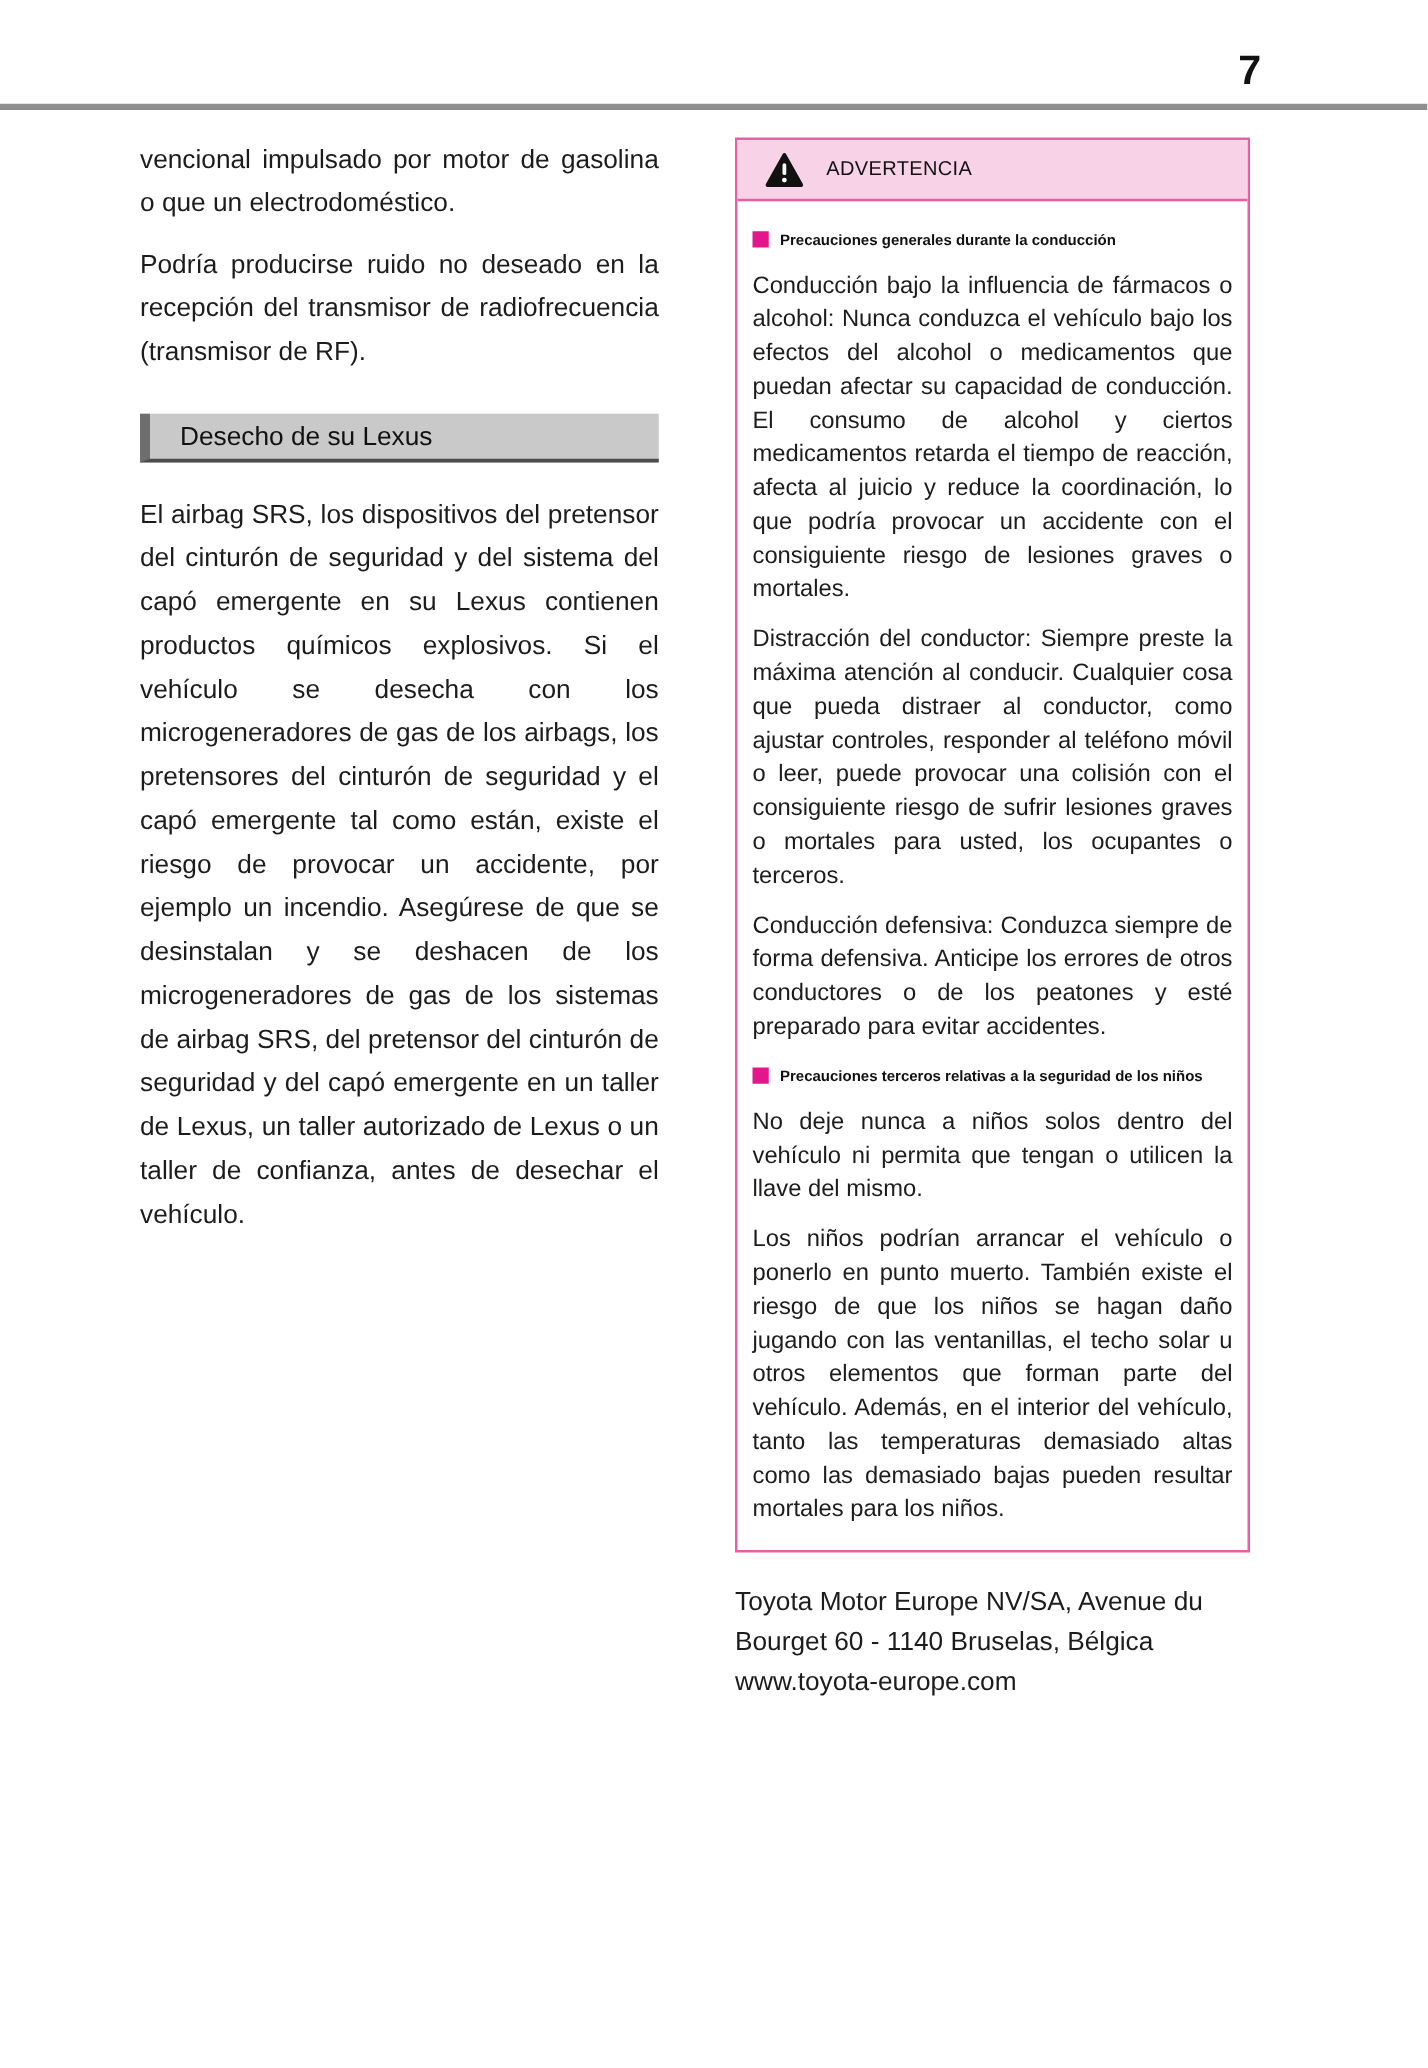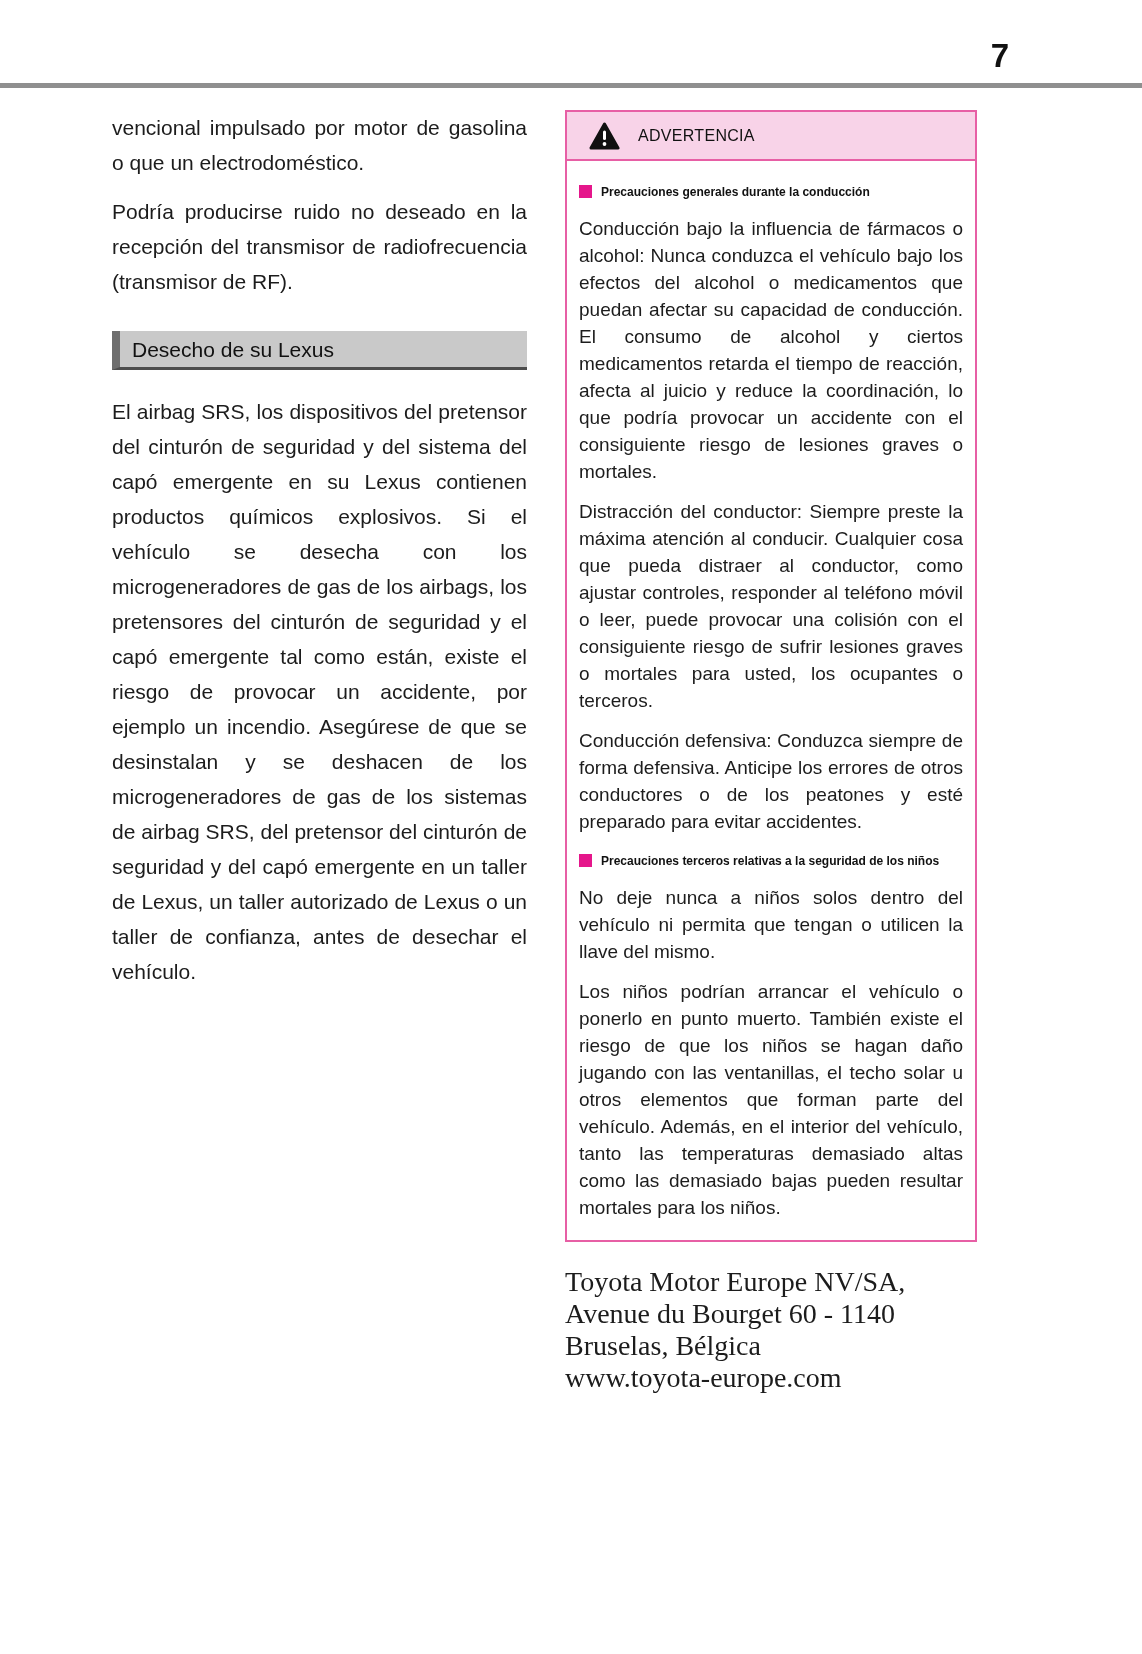--- a/index.html
+++ b/index.html
@@ -30,39 +30,39 @@
   }
   .header-rule {
     height: 5px;
     background: #8f8f8f;
   }
 
   
   .content {
     display: flex;
     padding: 22px 0 0 112px;
-    gap: 38px;
+    gap: 61px;
     box-sizing: border-box;
   }
   .col-left  { width: 415px; flex: none; }
   .col-right { width: 412px; flex: none; }
 
   .col-left p.body-par {
     font-size: 21px;
     line-height: 35px;
     text-align: justify;
     margin: 0 0 14px 0;
   }
 
   .section-heading-bar {
     margin: 32px 0 24px 0;
     background: #c9c9c9;
     border-left: 8px solid #6e6e6e;
     border-bottom: 3px solid #4d4d4d;
-    padding: 7px 10px 5px 12px;
+    padding: 7px 10px 5px 24px;
     font-size: 21px;
     color: #111;
     box-sizing: border-box;
   }
 
   
   .warning-box {
     border: 2px solid #e75fa5;
     box-sizing: border-box;
   }
@@ -101,23 +101,22 @@
   .warning-body p.w-par {
     font-size: 19px;
     line-height: 27px;
     text-align: justify;
     margin: 0 0 13px 0;
   }
 
   
   .footer {
     margin-top: 24px;
-    font-size: 28px;
+    font-size: 21px;
     line-height: 32px;
-    font-family: Liberation Serif, serif;
   }
   .footer .addr { margin: 0; }
   .footer .site { margin: 0; }
 </style>
 </head>
 <body>
 
 <div class="header">
   <div class="page-number">7</div>
 </div>

